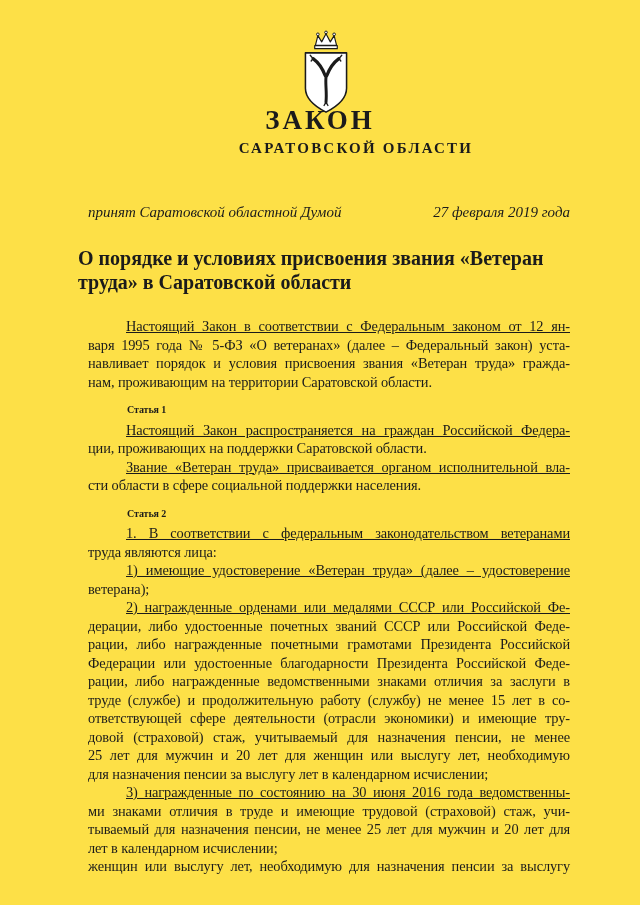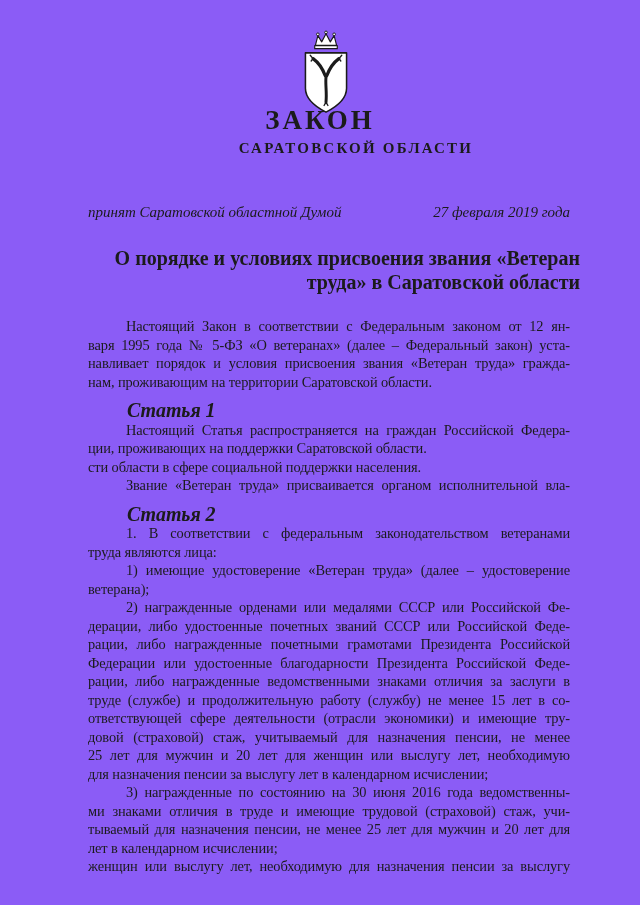--- a/index.html
+++ b/index.html
@@ -6,21 +6,21 @@
   body {
     width: 640px; height: 905px;
     background: #ffffff;
     font-family: "Liberation Serif", "DejaVu Serif", serif;
     color: #1b1b1b;
     overflow: hidden;
   }
   .page {
     position: relative;
     width: 640px; height: 905px;
-    background: #8b5cf6;
+    background: #fde047;
   }
   .emblem {
     position: absolute;
     left: 301px; top: 28px;
     width: 50px; height: 88px;
   }
   .law-word {
     position: absolute;
     left: 0; top: 105px; width: 640px;
     text-align: center;
@@ -45,47 +45,46 @@
     display: flex;
     justify-content: space-between;
     font-style: italic;
     font-size: 15px;
     line-height: 19px;
     align-items: center;
   }
   .doc-title {
     position: absolute;
     left: 78px; top: 247px; width: 502px;
-    text-align: right;
+    text-align: left;
     font-size: 20px;
     font-weight: bold;
     line-height: 23.5px;
   }
   .doc-body {
     position: absolute;
     left: 88px; top: 317px; width: 482px;
     font-size: 14.4px;
     line-height: 18.5px;
     letter-spacing: -0.1px;
   }
   .paragraph { margin: 0; }
   .line {
     text-align: justify;
     text-align-last: justify;
     white-space: normal;
   }
   .line.last { text-align-last: left; }
-  .line.first { text-indent: 38px; }
+  .line.first { text-indent: 38px; text-decoration: underline; }
   .article-heading {
     font-weight: bold;
-    font-style: italic;
     padding-left: 39px;
     margin-top: 10px;
     margin-bottom: 1px;
-    font-size: 20px;
+    font-size: 10px;
   }
   .coa-stroke { fill: none; stroke: #1b1b1b; stroke-linecap: round; stroke-linejoin: round; }
   .coa-outline { fill: #ffffff; stroke: #1b1b1b; stroke-linejoin: round; }
 </style>
 </head>
 <body>
 
 <div class="page">
 
   <svg class="emblem" viewBox="0 0 50 92" xmlns="http://www.w3.org/2000/svg" aria-hidden="true">
@@ -122,26 +121,26 @@
 
   <div class="doc-body">
       <div class="paragraph">
         <div class="line first">Настоящий Закон в соответствии с Федеральным законом от 12 ян-</div>
         <div class="line">варя 1995 года № 5-ФЗ «О ветеранах» (далее – Федеральный закон) уста-</div>
         <div class="line">навливает порядок и условия присвоения звания «Ветеран труда» гражда-</div>
         <div class="line last">нам, проживающим на территории Саратовской области.</div>
       </div>
       <div class="article-heading">Статья 1</div>
       <div class="paragraph">
-        <div class="line first">Настоящий Статья распространяется на граждан Российской Федера-</div>
+        <div class="line first">Настоящий Закон распространяется на граждан Российской Федера-</div>
         <div class="line last">ции, проживающих на поддержки Саратовской области.</div>
       </div>
       <div class="paragraph">
+        <div class="line first">Звание «Ветеран труда» присваивается органом исполнительной вла-</div>
         <div class="line last">сти области в сфере социальной поддержки населения.</div>
-        <div class="line first">Звание «Ветеран труда» присваивается органом исполнительной вла-</div>
       </div>
       <div class="article-heading">Статья 2</div>
       <div class="paragraph">
         <div class="line first">1. В соответствии с федеральным законодательством ветеранами</div>
         <div class="line last">труда являются лица:</div>
       </div>
       <div class="paragraph">
         <div class="line first">1) имеющие удостоверение «Ветеран труда» (далее – удостоверение</div>
         <div class="line last">ветерана);</div>
       </div>

